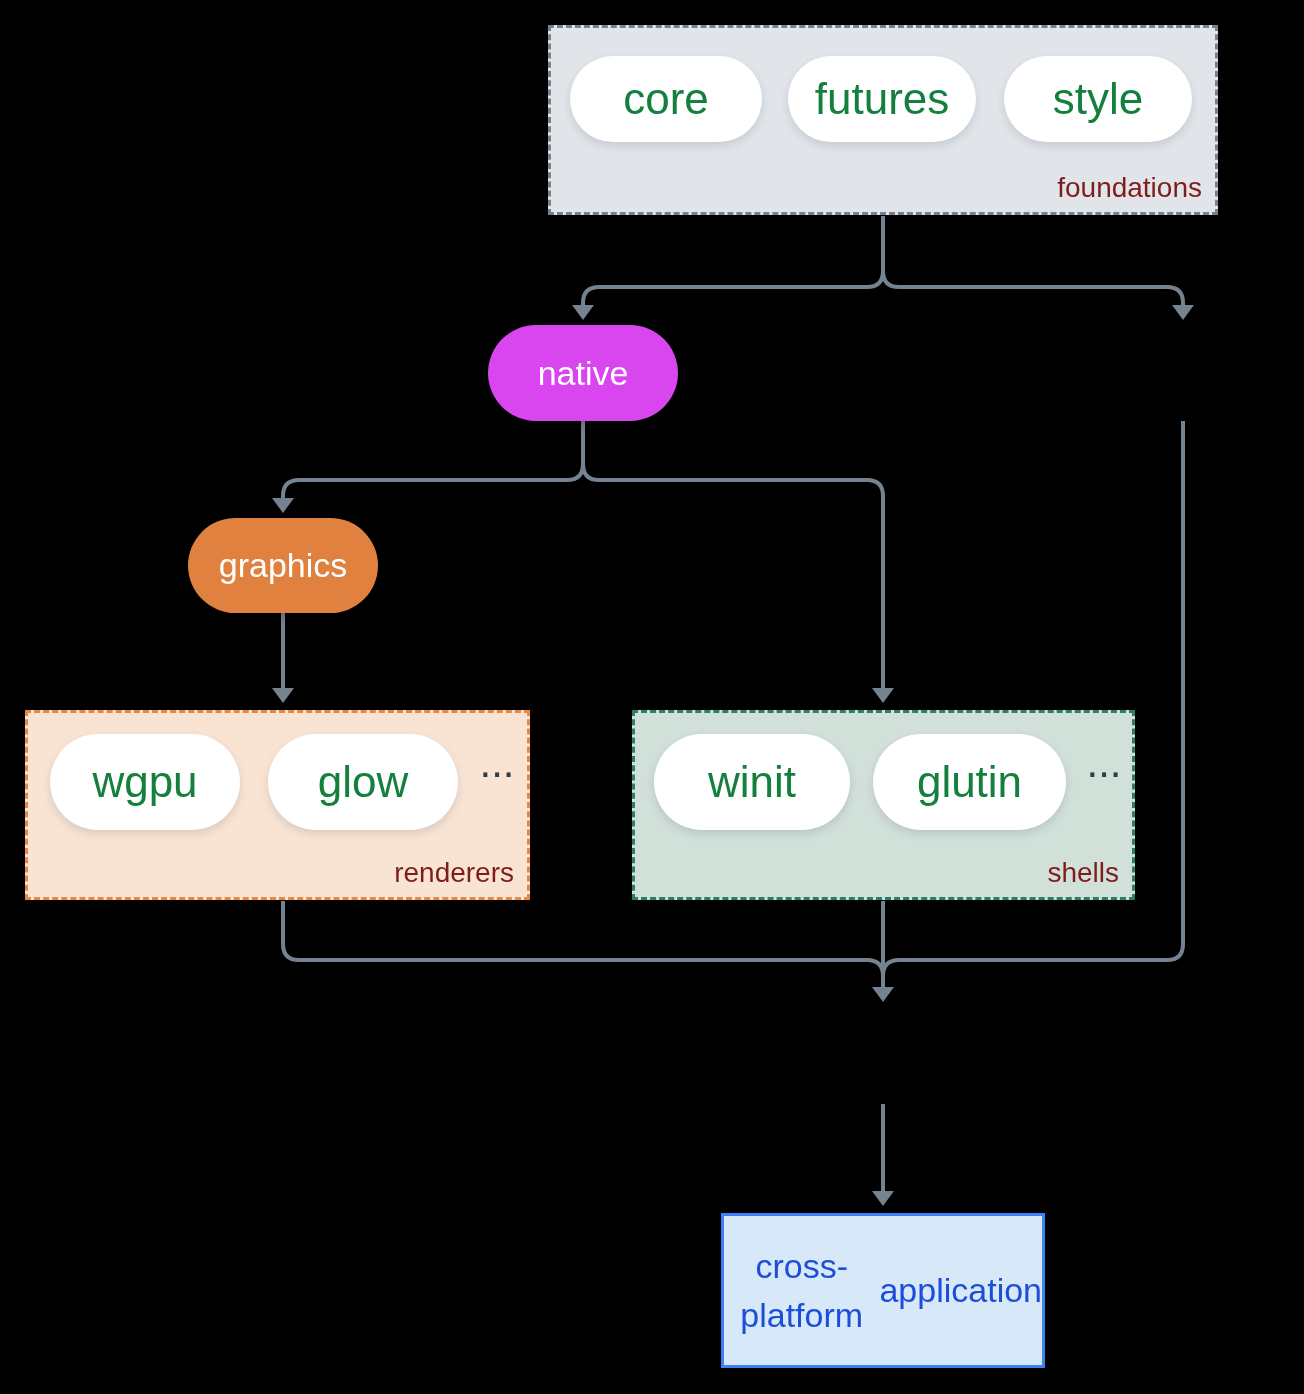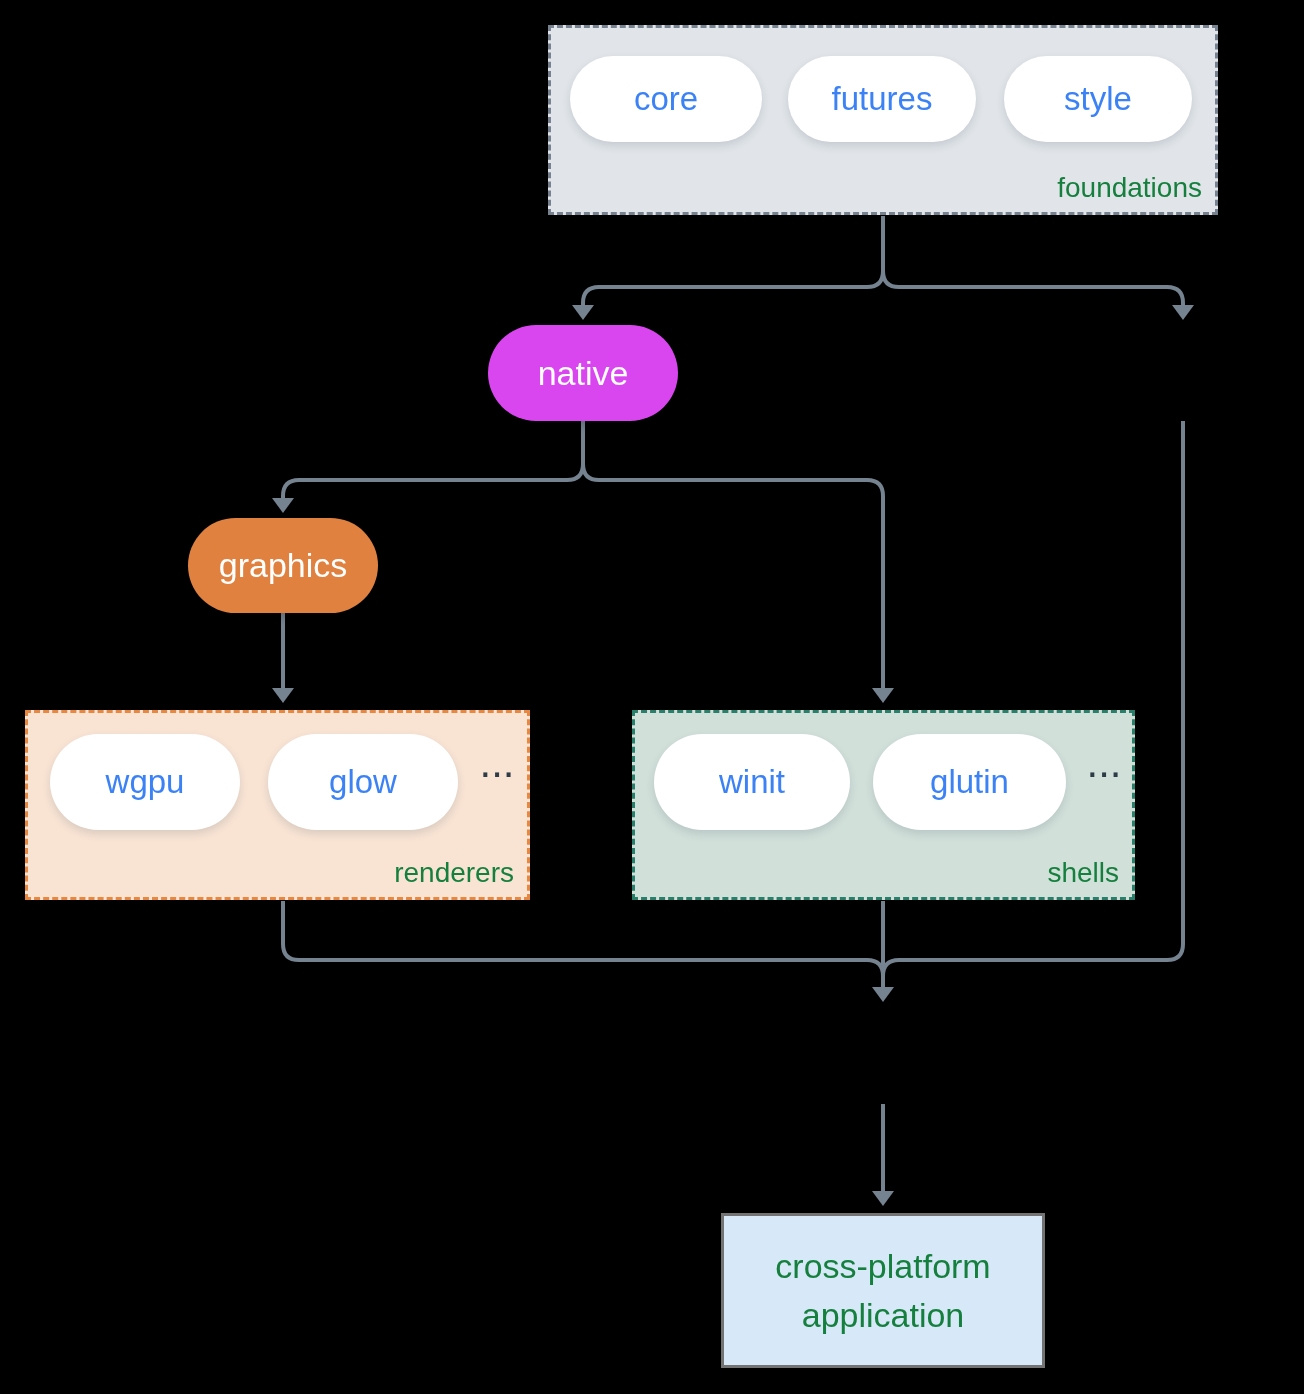--- a/index.html
+++ b/index.html
@@ -10,49 +10,49 @@
   #edges{position:absolute;left:0;top:0;width:1304px;height:1394px;}
   #edges path.line{stroke:#75828f;stroke-width:4;fill:none;}
   #edges path.head{fill:#75828f;stroke:none;}
 
   .group{position:absolute;box-sizing:border-box;}
   #g-foundations{left:548px;top:25px;width:670px;height:190px;background:#e1e5e9;border:3px dashed #76828f;}
   #g-renderers{left:25px;top:710px;width:505px;height:190px;background:#f9e4d4;border:3px dashed #e8873f;}
   #g-shells{left:632px;top:710px;width:503px;height:190px;background:#d2e0da;border:3px dashed #2a7f6a;padding-left:44px;}
 
   .group-label{
-    position:absolute;right:13px;bottom:8px;font-size:28px;color:#15803d;
+    position:absolute;right:13px;bottom:8px;font-size:28px;color:#7f1d1d;
   }
 
   .pill-white{
     position:absolute;background:#ffffff;border-radius:48px;
     display:flex;align-items:center;justify-content:center;
-    font-size:33px;color:#3b82f6;
+    font-size:44px;color:#15803d;
     box-shadow:0 4px 9px rgba(30,50,70,0.14);
   }
   .ellipsis{
     position:absolute;left:438px;top:26px;width:62px;text-align:center;
     font-size:42px;color:#2e3c48;
   }
 
   .node{
     position:absolute;display:flex;align-items:center;justify-content:center;
     color:#ffffff;font-size:34px;border-radius:48px;
     box-shadow:0 4px 9px rgba(0,0,0,0.18);
   }
   #n-native{left:488px;top:325px;width:190px;height:96px;background:#d946ef;}
   #n-web{left:1088px;top:325px;width:190px;height:96px;background:#6b5ae8;}
   #n-graphics{left:188px;top:518px;width:190px;height:95px;background:#e0813f;}
   #n-iced{left:788px;top:1010px;width:190px;height:93px;background:#2e90dc;}
 
   #app-box{
     position:absolute;left:721px;top:1213px;width:324px;height:155px;
-    box-sizing:border-box;background:#d7e8f8;border:3px solid #737373;
-    display:flex;flex-direction:column;align-items:center;justify-content:center;
-    font-size:34px;line-height:49px;color:#15803d;text-align:center;
+    box-sizing:border-box;background:#d7e8f8;border:3px solid #3b82f6;
+    display:flex;flex-direction:row;align-items:center;justify-content:center;
+    font-size:34px;line-height:49px;color:#1d4ed8;text-align:center;
   }
 
   
   #p-core{left:19px;top:28px;width:192px;height:86px;}
   #p-futures{left:237px;top:28px;width:188px;height:86px;}
   #p-style{left:453px;top:28px;width:188px;height:86px;}
   
   #p-wgpu{left:22px;top:21px;width:190px;height:96px;}
   #p-glow{left:240px;top:21px;width:190px;height:96px;}
   

